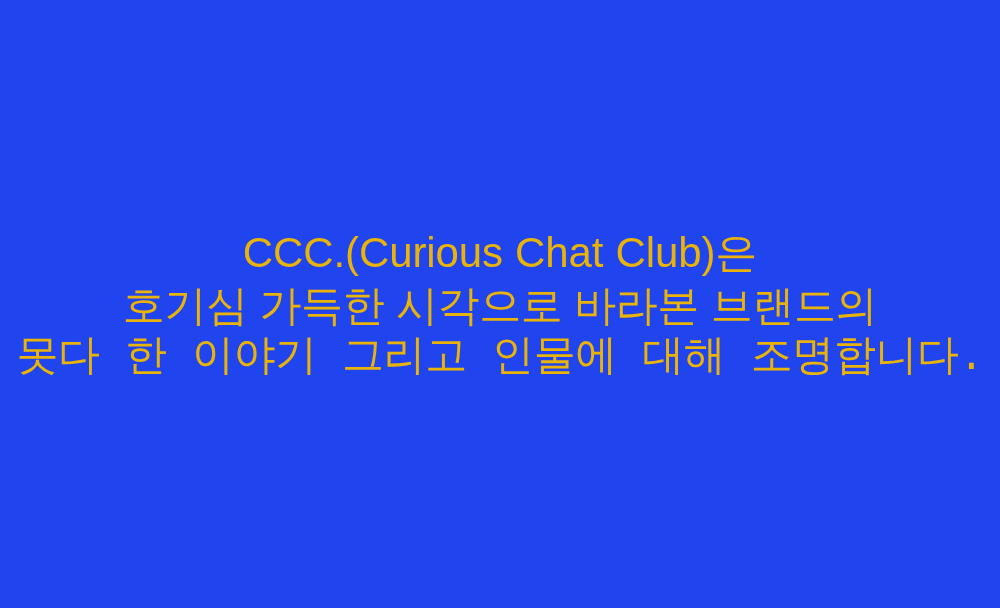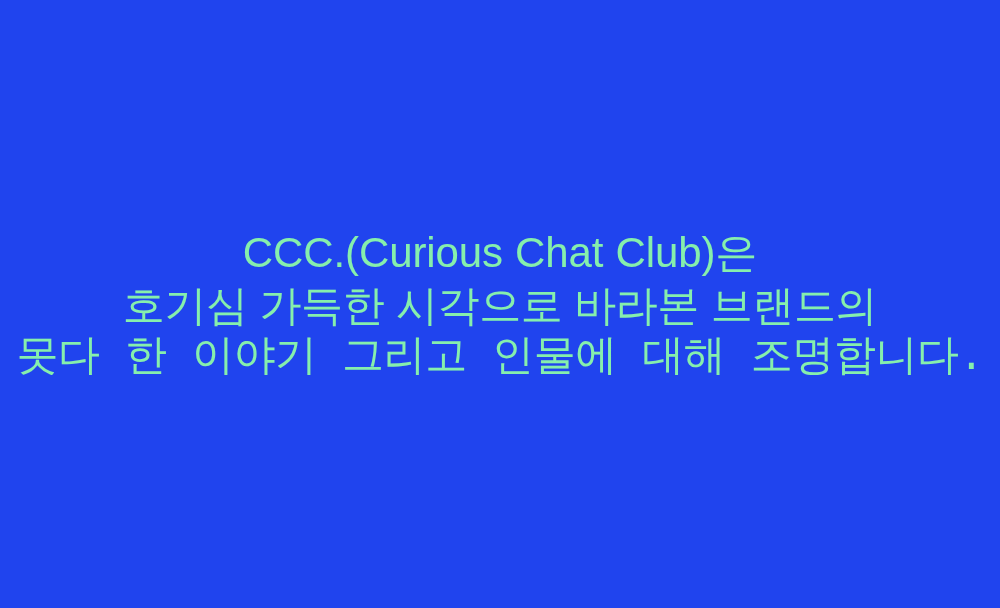--- a/index.html
+++ b/index.html
@@ -38,21 +38,21 @@
     font-weight: 400;
     letter-spacing: -0.2px;
     word-spacing: 0.5px;
     
     transform: translateY(1px);
     white-space: nowrap;
   }
 
   .hero-line {
     display: block;
-    color: #86efac;
+    color: #eab308;
   }
 
   
   .hero-line.line-1 { letter-spacing: -0.1px; }
   .hero-line.line-2 { letter-spacing: -0.4px; }
   .hero-line.line-3 { letter-spacing: -0.4px; font-family: Liberation Mono, monospace; }
 </style>
 </head>
 <body>
 

